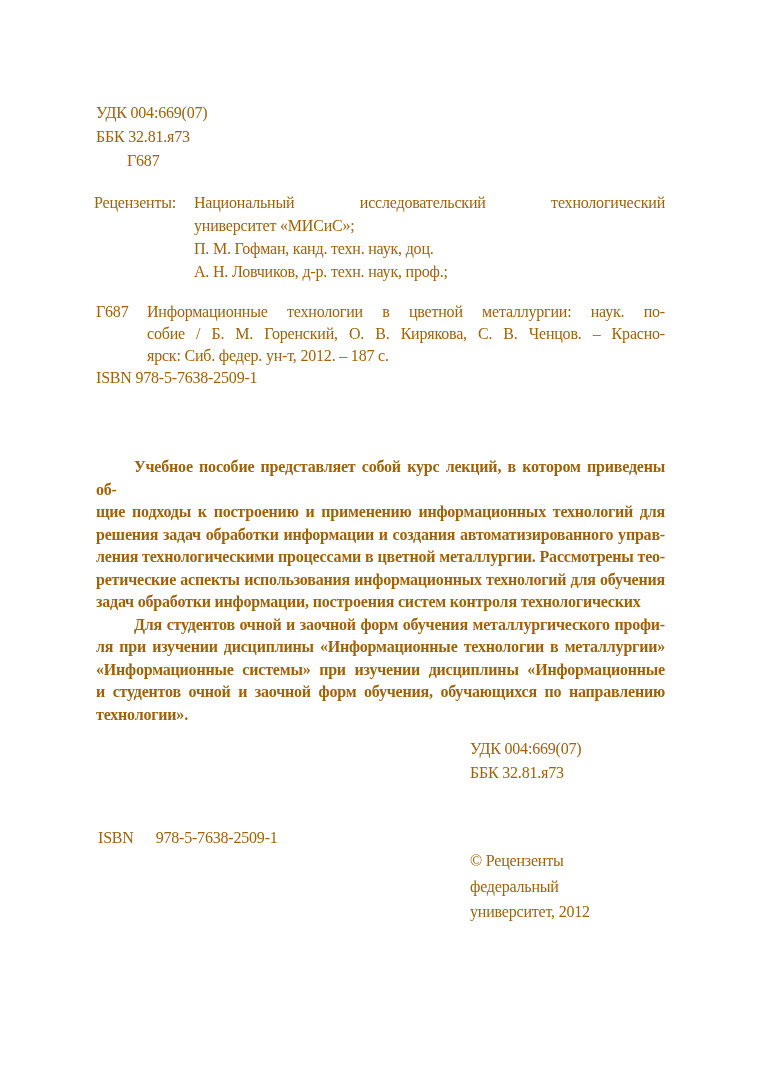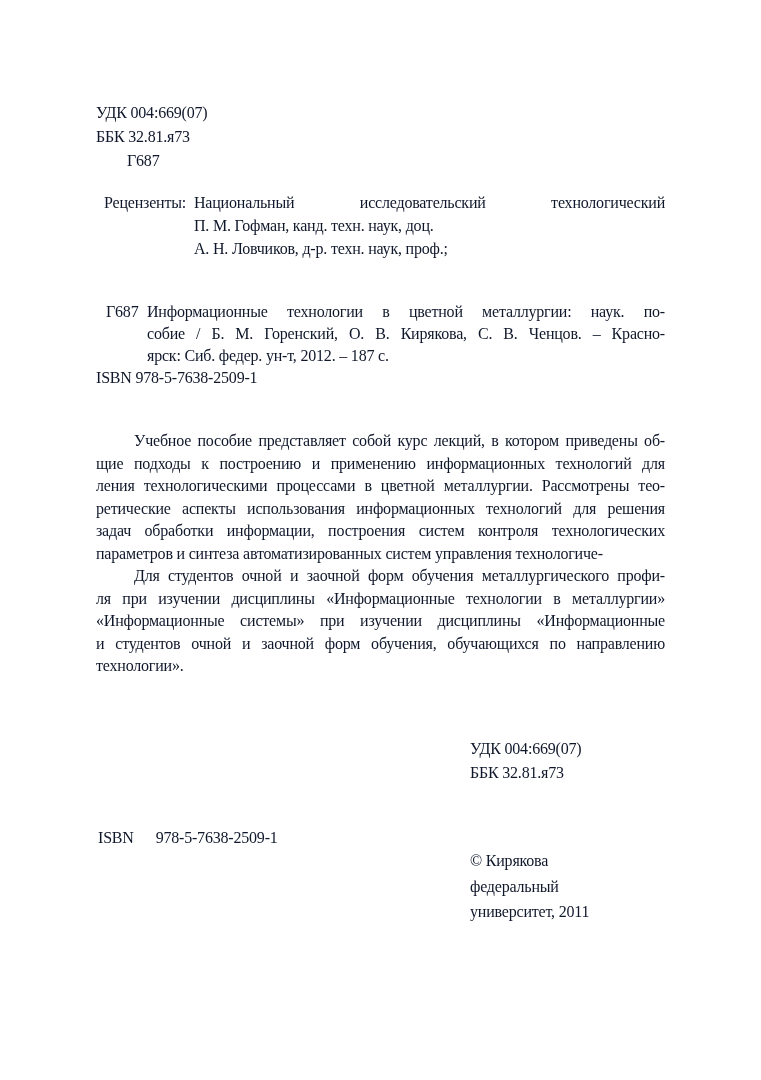--- a/index.html
+++ b/index.html
@@ -9,47 +9,47 @@
   }
   .page {
     position: relative;
     width: 761px;
     height: 1080px;
     background: #ffffff;
     overflow: hidden;
     font-family: "Liberation Serif", "DejaVu Serif", serif;
     font-size: 16px;
     letter-spacing: -0.2px;
-    color: #0f172a;
+    color: #a16207;
   }
   .blk { position: absolute; }
   .line { min-height: 1em; }
 
   
   .catalog-top { left: 96px; top: 101px; width: 300px; line-height: 24px; }
   .catalog-top .auth-sign { padding-left: 31px; }
 
   
   .reviewers { left: 94px; top: 191px; width: 571px; line-height: 23px; }
-  .hang-label { position: absolute; left: 10px; top: 0; }
+  .hang-label { position: absolute; left: 0; top: 0; }
   .reviewers .hang-content { margin-left: 100px; }
   .justify-first .line:first-child { text-align: justify; text-align-last: justify; }
 
   
   .bib { left: 96px; top: 301px; width: 569px; line-height: 22px; }
   .bib .author-heading { padding-left: 39px; }
   .bib .entry { position: relative; }
   .bib .entry-content { margin-left: 51px; }
 
   
   .jlines .line { text-align: justify; text-align-last: justify; }
   .jlines .line:last-child { text-align: right; text-align-last: left; }
 
   
-  .annotation { left: 96px; top: 430px; width: 569px; line-height: 22.5px; }
+  .annotation { left: 96px; top: 456px; width: 569px; line-height: 22.5px; font-weight: bold; }
   .indent-first .line:first-child { text-indent: 38px; }
 
   
   .catalog-bottom { left: 470px; top: 737px; width: 220px; line-height: 23.5px; }
 
   
   .isbn-bottom { left: 98px; top: 826px; line-height: 23px; }
   .isbn-bottom .isbn-number { margin-left: 22px; text-align: right; }
 
   
@@ -63,20 +63,21 @@
   <div class="blk catalog-top">
     <div class="line">УДК 004:669(07)</div>
     <div class="line">ББК 32.81.я73</div>
     <div class="line auth-sign">Г687</div>
   </div>
 
   <div class="blk reviewers">
     <span class="hang-label">Рецензенты:</span>
     <div class="hang-content justify-first">
         <div class="line">Национальный исследовательский технологический</div>
+        <div class="line">университет «МИСиС»;</div>
         <div class="line">П. М. Гофман, канд. техн. наук, доц.</div>
         <div class="line">А. Н. Ловчиков, д-р. техн. наук, проф.;</div>
       </div>
   </div>
 
   <div class="blk bib">
     <div class="entry">
       <span class="hang-label">Г687</span>
       <div class="entry-content jlines">
           <div class="line">Информационные технологии в цветной металлургии: наук. по-</div>
@@ -84,42 +85,42 @@
           <div class="line">ярск: Сиб. федер. ун-т, 2012. – 187 с.</div>
         </div>
     </div>
     <div class="line">ISBN 978-5-7638-2509-1</div>
   </div>
 
   <div class="blk annotation">
     <div class="para jlines indent-first">
         <div class="line">Учебное пособие представляет собой курс лекций, в котором приведены об-</div>
         <div class="line">щие подходы к построению и применению информационных технологий для</div>
+        <div class="line">решения задач обработки информации и создания автоматизированного управ-</div>
         <div class="line">ления технологическими процессами в цветной металлургии. Рассмотрены тео-</div>
-        <div class="line">ретические аспекты использования информационных технологий для решения</div>
+        <div class="line">ретические аспекты использования информационных технологий для обучения</div>
         <div class="line">задач обработки информации, построения систем контроля технологических</div>
-        <div class="line">параметров и синтеза автоматизированных систем управления технологиче-</div>
       </div>
     <div class="para jlines indent-first">
         <div class="line">Для студентов очной и заочной форм обучения металлургического профи-</div>
         <div class="line">ля при изучении дисциплины «Информационные технологии в металлургии»</div>
         <div class="line">«Информационные системы» при изучении дисциплины «Информационные</div>
         <div class="line">и студентов очной и заочной форм обучения, обучающихся по направлению</div>
         <div class="line">технологии».</div>
       </div>
   </div>
 
   <div class="blk catalog-bottom">
     <div class="line">УДК 004:669(07)</div>
     <div class="line">ББК 32.81.я73</div>
   </div>
 
   <div class="blk isbn-bottom">
     <span>ISBN</span><span class="isbn-number">978-5-7638-2509-1</span>
   </div>
 
   <div class="blk copyright">
-      <div class="line">© Кирякова</div>
+      <div class="line">© Рецензенты</div>
       <div class="line">федеральный</div>
-      <div class="line">университет, 2011</div>
+      <div class="line">университет, 2012</div>
     </div>
 
 </div>
 
 </body></html>

